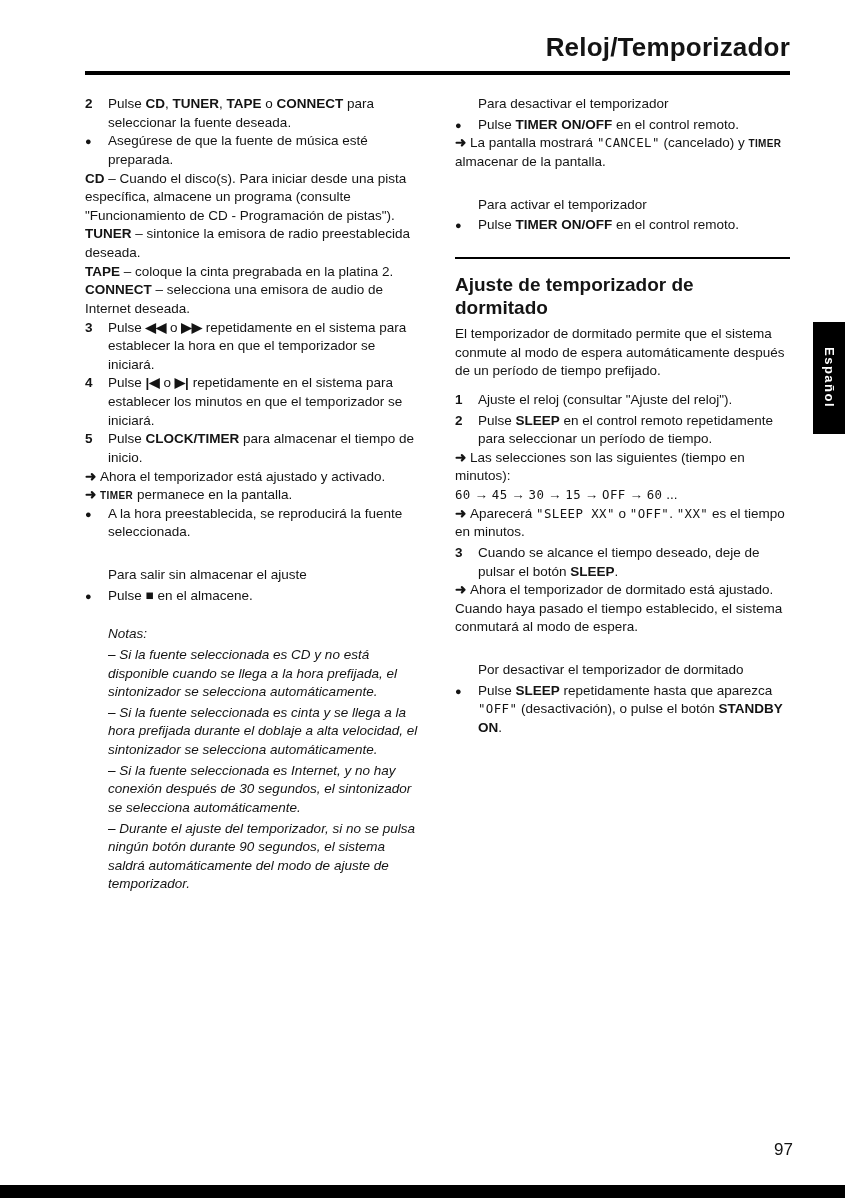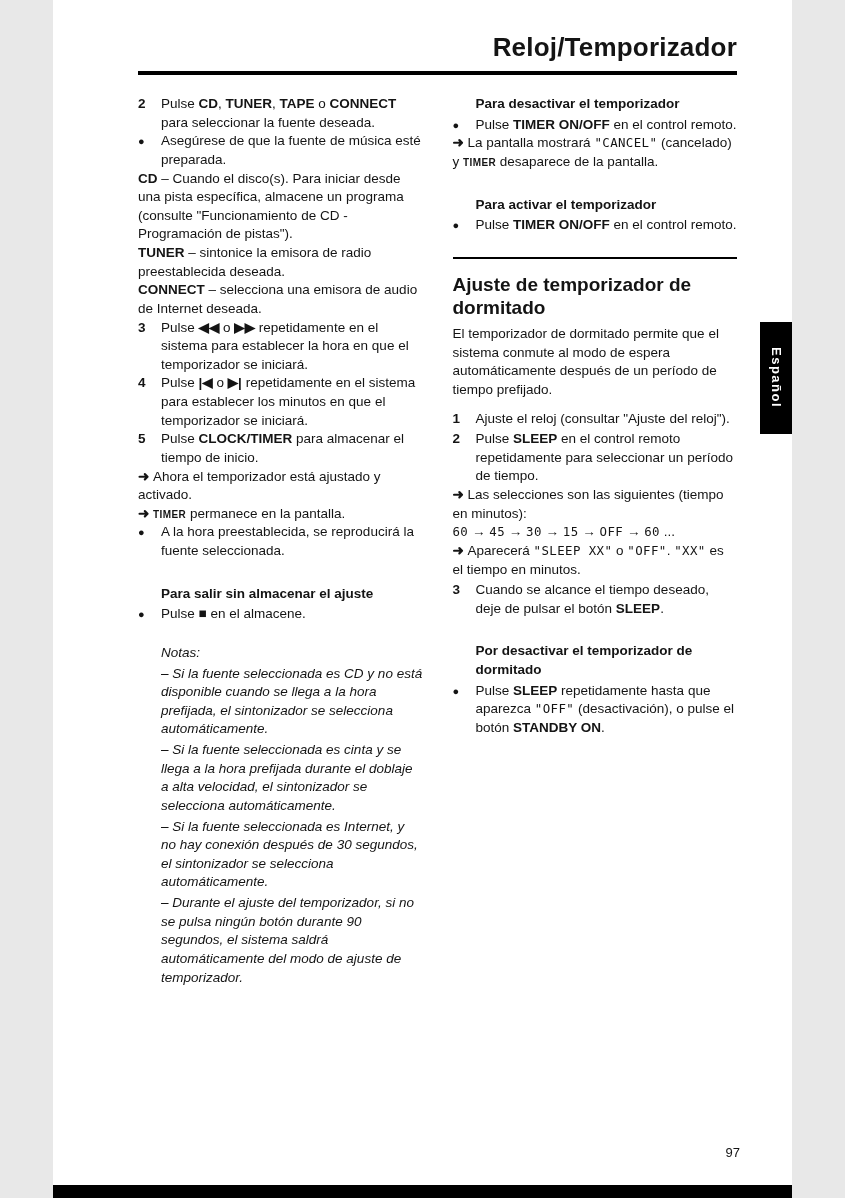--- a/index.html
+++ b/index.html
@@ -1,19 +1,19 @@
 <!DOCTYPE html>
 <html><head>
 <meta charset="utf-8">
 <style>
   * { box-sizing: border-box; }
   html,body { margin:0; padding:0; background:#e8e8e8; }
   .page {
     position:relative;
-    width:739px; height:1198px;
+    width:845px; height:1198px;
     background:#ffffff;
     font-family:"Liberation Sans", sans-serif;
     font-size:13.5px;
     color:#141414;
     overflow:hidden;
     margin:0 auto;
   }
   .header { margin:32px 55px 0 85px; text-align:right; }
   .header h1 { margin:0; font-size:26px; font-weight:bold; letter-spacing:0.2px; }
   .title-rule { height:4px; background:#000; margin-top:8px; }
@@ -29,40 +29,40 @@
   .marker.bullet { font-size:11px; padding-top:2px; }
   .txt { margin:0; flex:1; }
   p.txt { margin:0; }
   .indent { margin-left:23px; }
   .seq-indent { margin-left:37px; }
 
   .b { font-weight:bold; }
   .lcd { font-family:"DejaVu Sans Mono", monospace; font-size:0.92em; letter-spacing:0.4px; }
   .sc { font-weight:bold; font-size:0.74em; letter-spacing:0.4px; }
 
-  .subhead { font-weight:bold; margin:24px 0 2px 23px; }
+  .subhead { font-weight:normal; margin:24px 0 2px 23px; }
   .subhead.first { margin-top:0; }
 
   .notes { font-style:italic; margin:20px 0 0 23px; }
   .notes p { margin:0 0 2px 0; }
 
   .divider { height:2px; background:#000; margin:22px 0 14px 0; }
   .section-title { font-size:19px; font-weight:bold; line-height:1.22; margin:0 0 6px 0; }
   .intro { margin:0 0 10px 0; }
   .step-block { margin-top:2px; }
 
   .lang-tab {
     position:absolute; top:322px; right:0;
     width:32px; height:112px;
     background:#000; color:#fff;
     display:flex; align-items:center; justify-content:center;
     writing-mode:vertical-rl;
     font-size:13px; font-weight:bold; letter-spacing:1.5px;
   }
-  .page-number { position:absolute; right:52px; bottom:38px; font-size:13px; }
+  .page-number { position:absolute; right:52px; bottom:38px; font-size:17px; }
   .bottom-bar { position:absolute; left:0; bottom:0; width:100%; height:13px; background:#000; }
 </style>
 </head>
 <body>
 
 <div class="page">
 
   <div class="header">
     <h1>Reloj/Temporizador</h1>
     <div class="title-rule"></div>
@@ -77,20 +77,21 @@
         <p class="txt"><span>Pulse </span><span class="b">CD</span><span>, </span><span class="b">TUNER</span><span>, </span><span class="b">TAPE</span><span> o </span><span class="b">CONNECT</span><span> para seleccionar la fuente deseada.</span></p>
       </div>
 
       <div class="li">
         <span class="marker bullet">●</span>
         <p class="txt"><span>Asegúrese de que la fuente de música esté preparada.</span></p>
       </div>
 
       <p class="txt indent"><span class="b">CD</span><span> – Cuando el disco(s). Para iniciar desde una pista específica, almacene un programa (consulte "Funcionamiento de CD - Programación de pistas").</span></p>
       <p class="txt indent"><span class="b">TUNER</span><span> – sintonice la emisora de radio preestablecida deseada.</span></p>
+      <p class="txt indent"><span class="b">TAPE</span><span> – coloque la cinta pregrabada en la platina 2.</span></p>
       <p class="txt indent"><span class="b">CONNECT</span><span> – selecciona una emisora de audio de Internet deseada.</span></p>
 
       <div class="li">
         <span class="marker num">3</span>
         <p class="txt"><span>Pulse </span><span class="b">◀◀</span><span> o </span><span class="b">▶▶</span><span> repetidamente en el sistema para establecer la hora en que el temporizador se iniciará.</span></p>
       </div>
 
       <div class="li">
         <span class="marker num">4</span>
         <p class="txt"><span>Pulse </span><span class="b">|◀</span><span> o </span><span class="b">▶|</span><span> repetidamente en el sistema para establecer los minutos en que el temporizador se iniciará.</span></p>
@@ -124,21 +125,21 @@
 
     </div>
 
     <div class="col right">
 
       <p class="subhead first">Para desactivar el temporizador</p>
       <div class="li">
         <span class="marker bullet">●</span>
         <p class="txt"><span>Pulse </span><span class="b">TIMER ON/OFF</span><span> en el control remoto.</span></p>
       </div>
-      <p class="txt indent"><span class="b">➜ </span><span>La pantalla mostrará </span><span class="lcd">"CANCEL"</span><span> (cancelado) y </span><span class="sc">TIMER</span><span> desaparece de la pantalla.</span></p>
+      <p class="txt indent"><span class="b">➜ </span><span>La pantalla mostrará </span><span class="lcd">"CANCEL"</span><span> (cancelado) y </span><span class="sc">TIMER</span><span> almacenar de la pantalla.</span></p>
 
       <p class="subhead">Para activar el temporizador</p>
       <div class="li">
         <span class="marker bullet">●</span>
         <p class="txt"><span>Pulse </span><span class="b">TIMER ON/OFF</span><span> en el control remoto.</span></p>
       </div>
 
       <div class="divider"></div>
 
       <h2 class="section-title">Ajuste de temporizador de dormitado</h2>
@@ -154,20 +155,21 @@
         <p class="txt"><span>Pulse </span><span class="b">SLEEP</span><span> en el control remoto repetidamente para seleccionar un período de tiempo.</span></p>
       </div>
       <p class="txt indent"><span class="b">➜ </span><span>Las selecciones son las siguientes (tiempo en minutos):</span></p>
       <p class="txt seq-indent"><span class="lcd">60</span><span> → </span><span class="lcd">45</span><span> → </span><span class="lcd">30</span><span> → </span><span class="lcd">15</span><span> → </span><span class="lcd">OFF</span><span> → </span><span class="lcd">60</span><span> ...</span></p>
       <p class="txt indent"><span class="b">➜ </span><span>Aparecerá </span><span class="lcd">"SLEEP XX"</span><span> o </span><span class="lcd">"OFF"</span><span>. </span><span class="lcd">"XX"</span><span> es el tiempo en minutos.</span></p>
 
       <div class="li step-block">
         <span class="marker num">3</span>
         <p class="txt"><span>Cuando se alcance el tiempo deseado, deje de pulsar el botón </span><span class="b">SLEEP</span><span>.</span></p>
       </div>
+      <p class="txt indent"><span class="b">➜ </span><span>Ahora el temporizador de dormitado está ajustado. Cuando haya pasado el tiempo establecido, el sistema conmutará al modo de espera.</span></p>
 
       <p class="subhead">Por desactivar el temporizador de dormitado</p>
       <div class="li">
         <span class="marker bullet">●</span>
         <p class="txt"><span>Pulse </span><span class="b">SLEEP</span><span> repetidamente hasta que aparezca </span><span class="lcd">"OFF"</span><span> (desactivación), o pulse el botón </span><span class="b">STANDBY ON</span><span>.</span></p>
       </div>
 
     </div>
   </div>
 

